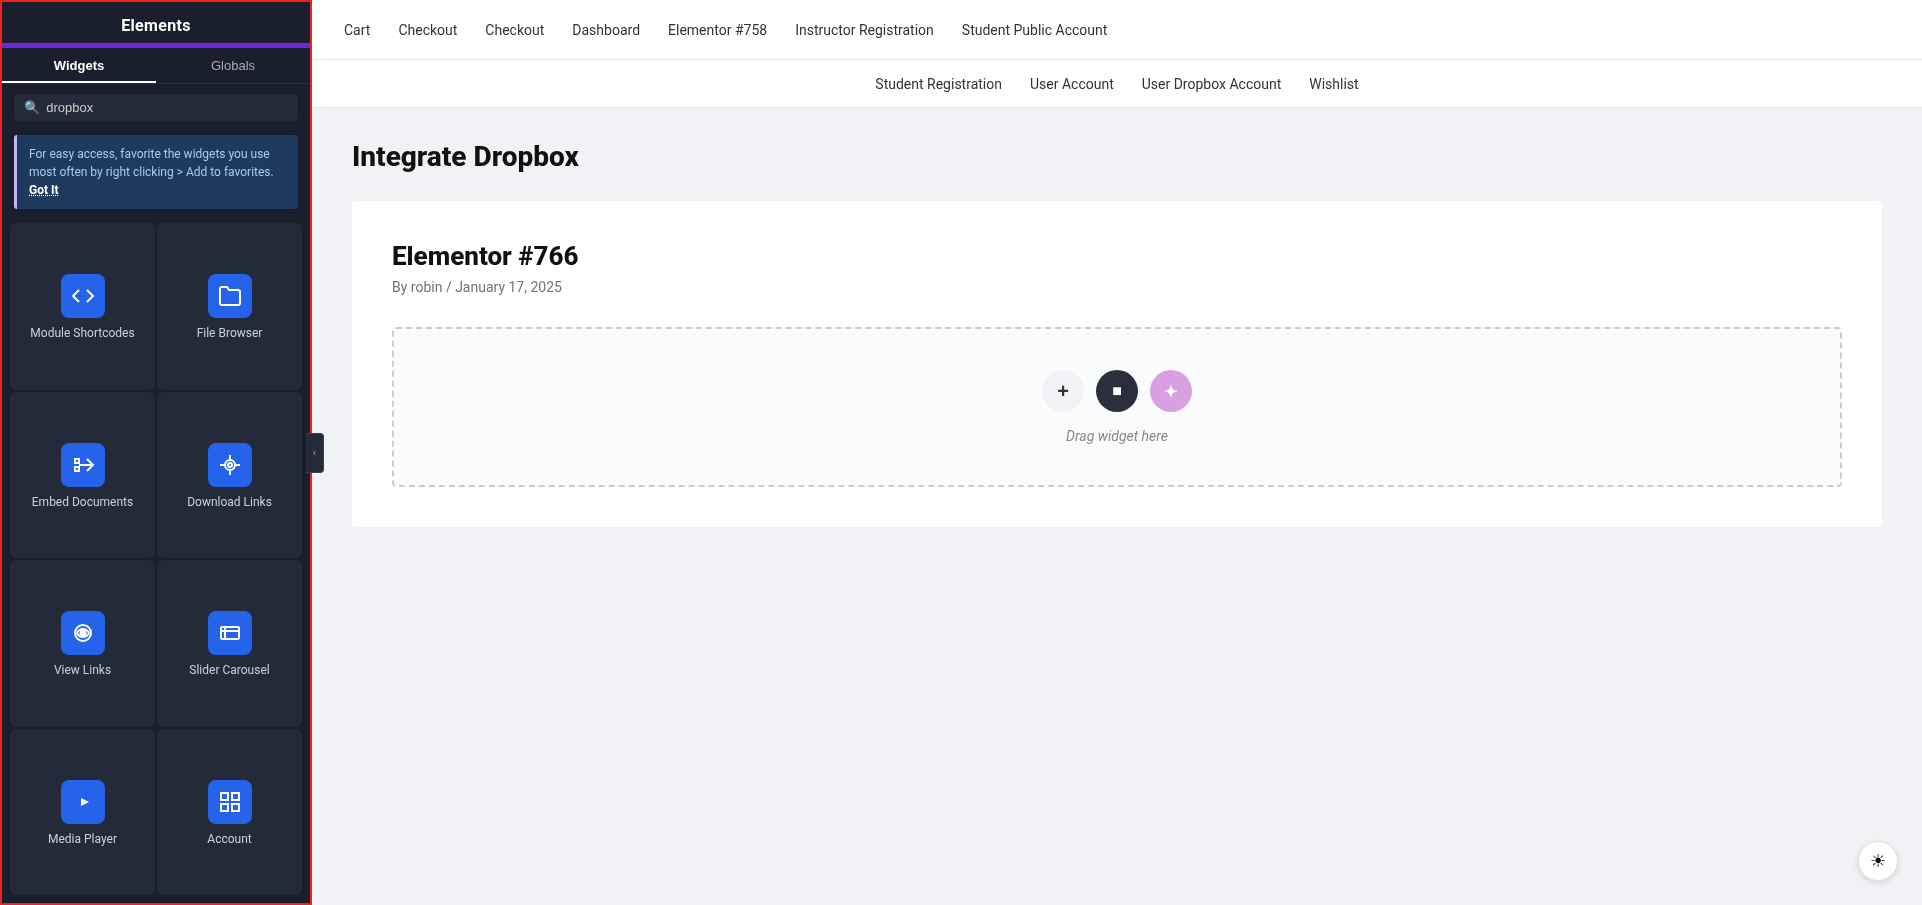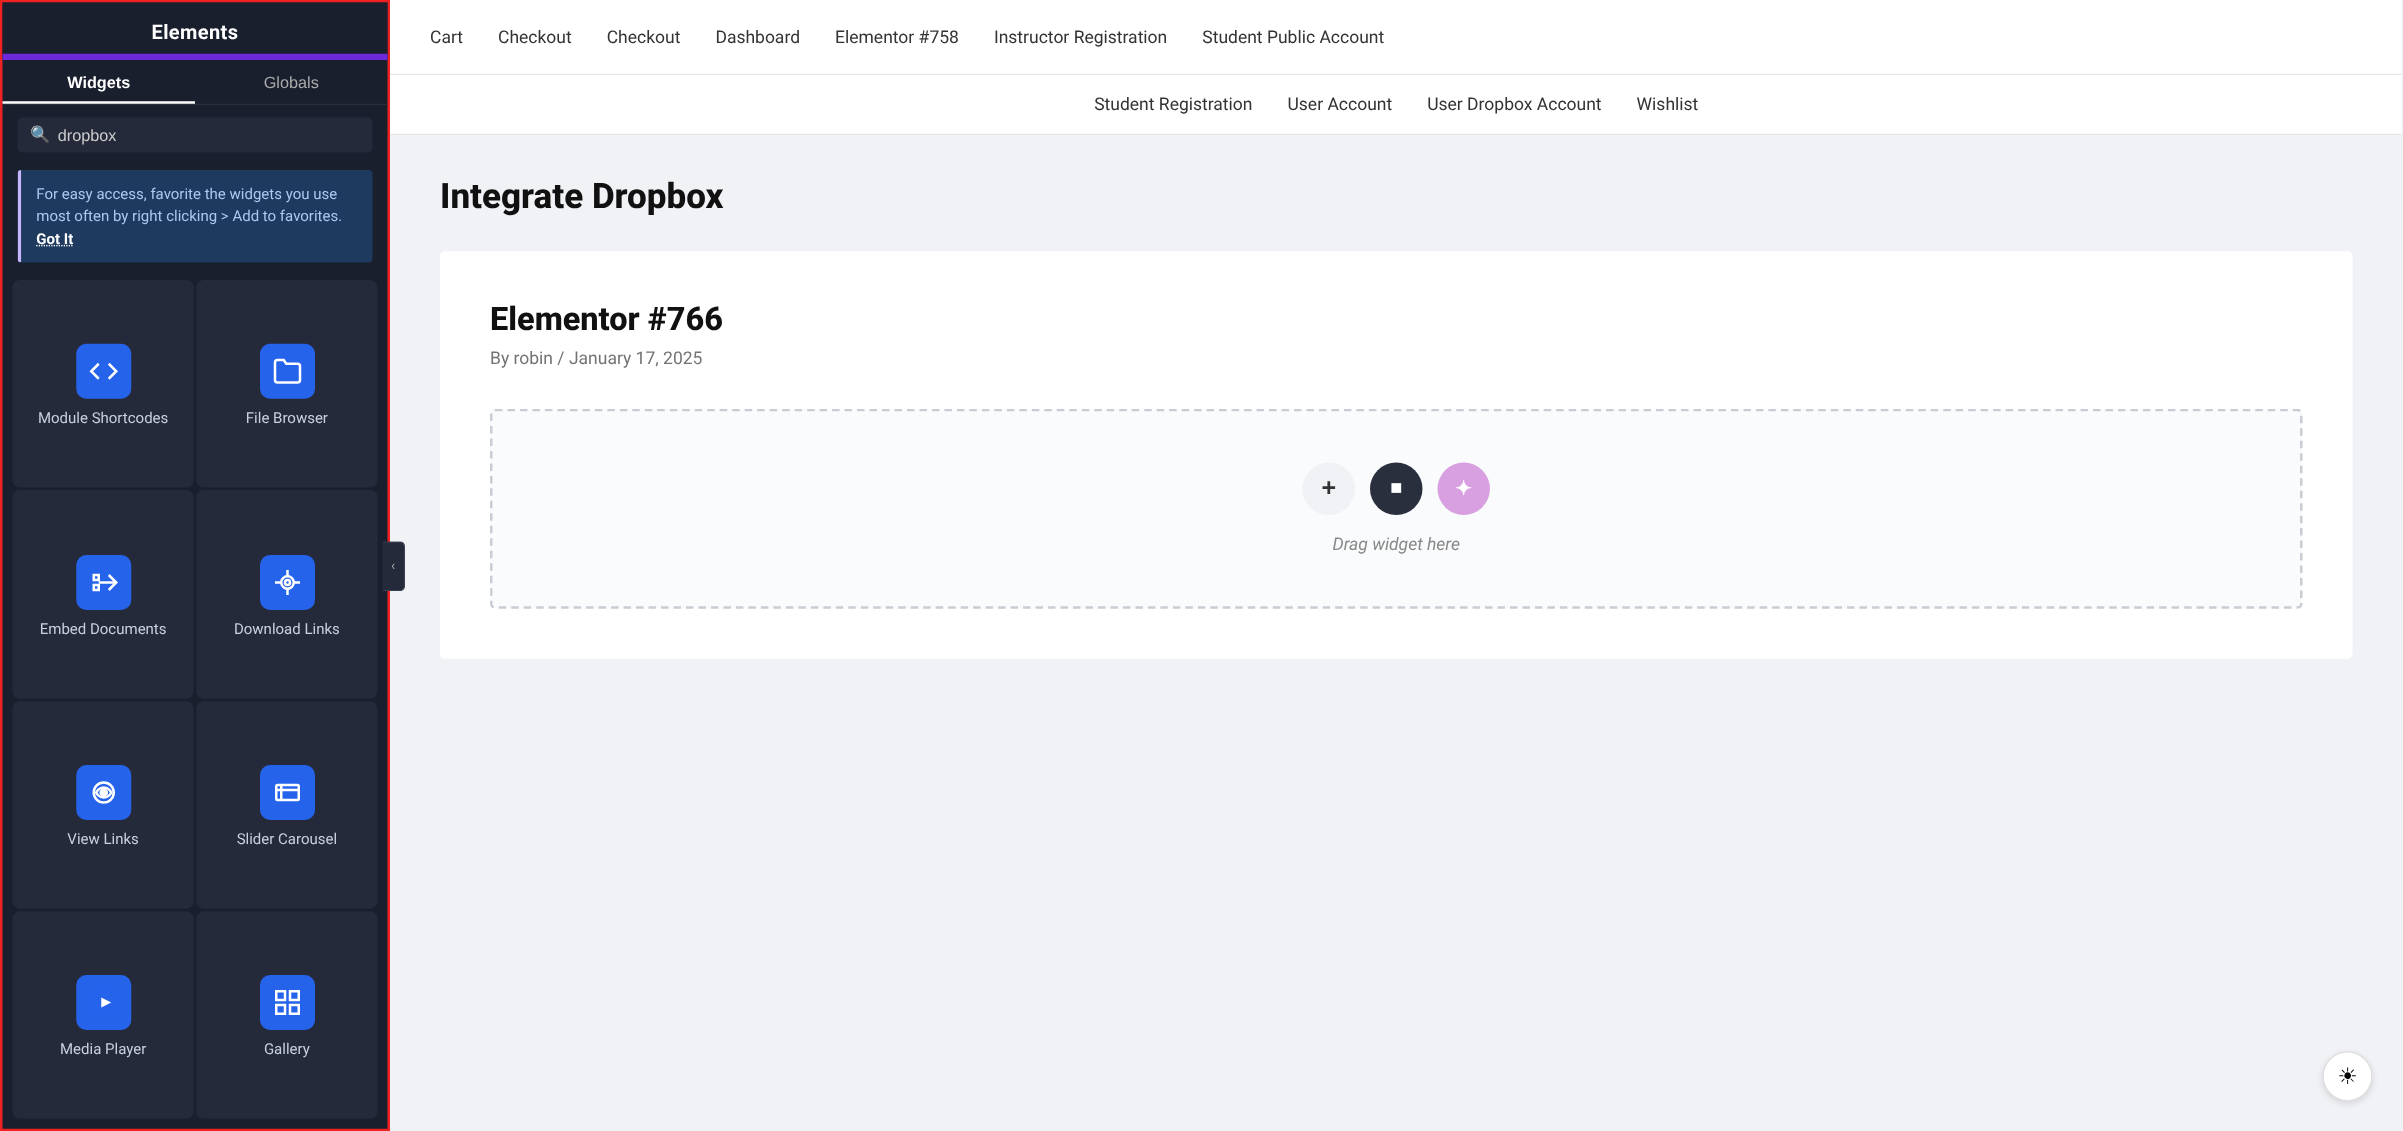--- a/index.html
+++ b/index.html
@@ -426,21 +426,21 @@
 
     <div class="widget-item">
       <div class="widget-icon">
         <svg width="24" height="24" viewBox="0 0 24 24" fill="none" stroke="white" stroke-width="2">
           <rect x="3" y="3" width="7" height="7"></rect>
           <rect x="14" y="3" width="7" height="7"></rect>
           <rect x="3" y="14" width="7" height="7"></rect>
           <rect x="14" y="14" width="7" height="7"></rect>
         </svg>
       </div>
-      <span class="widget-label">Gallery</span>
+      <span class="widget-label">Account</span>
     </div>
 
   </div>
 
   <div class="collapse-handle">‹</div>
 </div>
 
 <div class="main-content">
 
   <nav class="top-nav">

